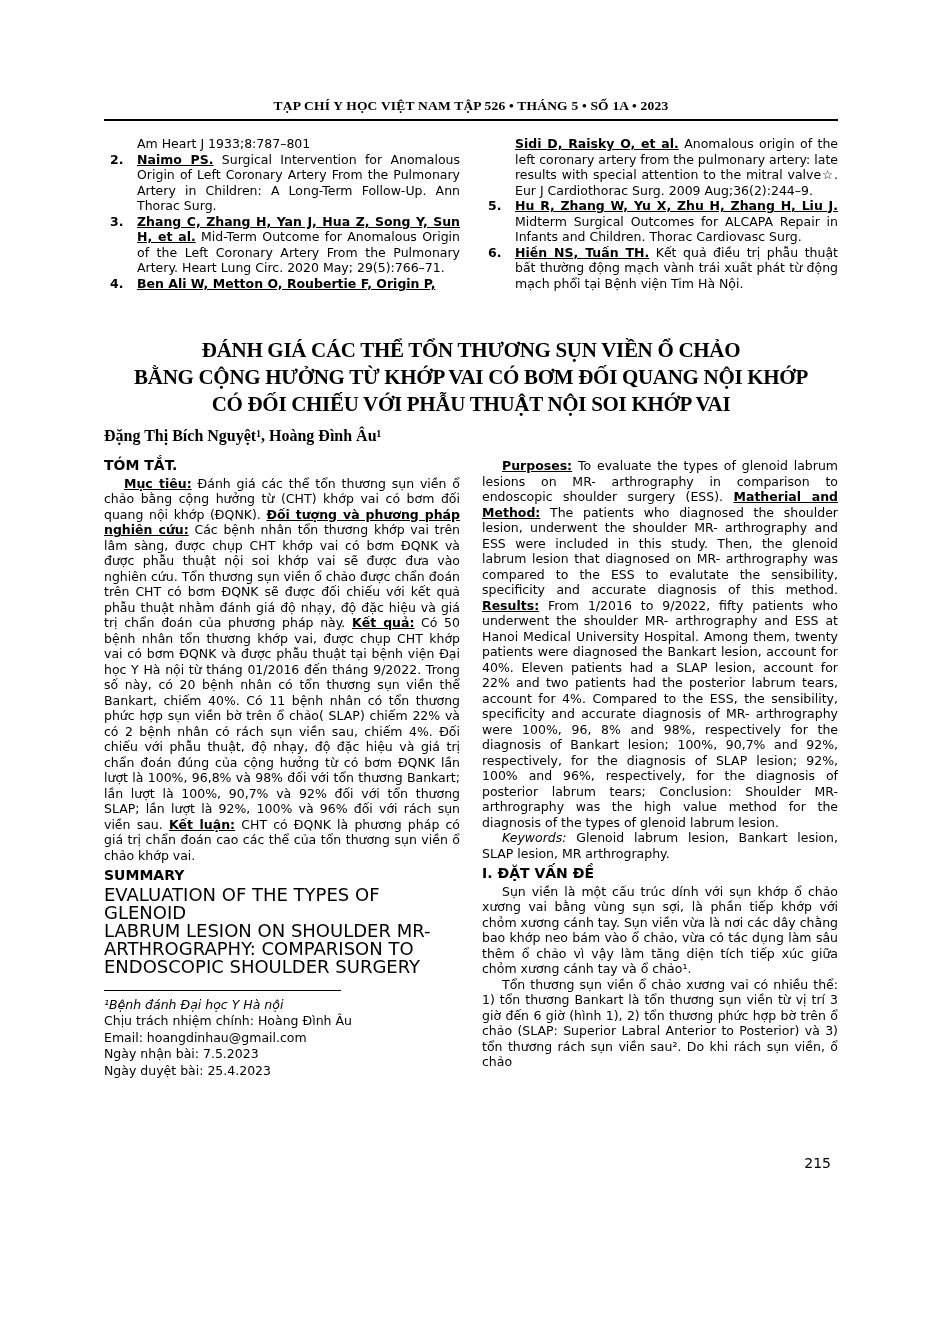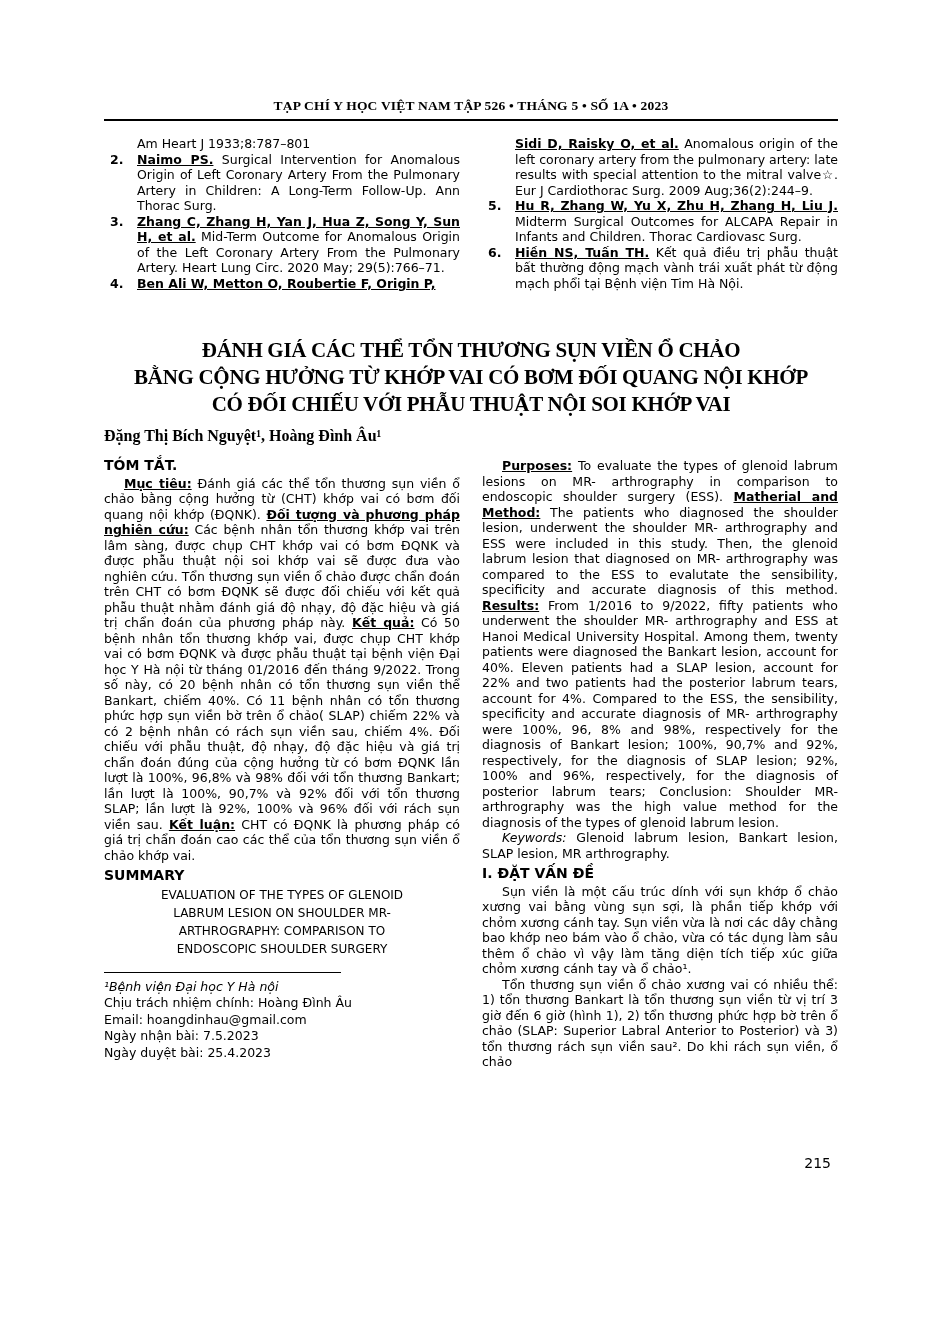--- a/index.html
+++ b/index.html
@@ -34,22 +34,22 @@
     margin-top:9px; text-align:left;
     font-family:"Liberation Serif", serif; font-weight:700; font-size:16px;
   }
 
   .body-cols { display:flex; gap:22px; margin-top:13px;
     font-size:12.5px; line-height:15.5px; }
   .body-cols p { margin:0; text-align:justify; text-indent:20px; }
   .sec { font-size:14px; font-weight:700; margin:0 0 2px 0; }
   .sec.mt { margin-top:5px; }
   .summary-title {
-    text-align:center; white-space:pre-line;
-    font-size:12px; line-height:18px; margin-top:2px;
+    white-space:pre-line;
+    font-size:18px; line-height:18px; margin-top:2px;
   }
   .footnote { margin-top:14px; font-size:12.5px; line-height:16.5px; }
   .footnote-rule { width:237px; border-top:1.5px solid #000; margin-bottom:6px; }
   .affil { font-style:italic; }
   .pagenum { position:absolute; right:111px; top:1155px; font-size:14px; }
 </style>
 </head>
 <body>
 
 <div class="page">
@@ -95,21 +95,21 @@
       <div class="col">
         <h3 class="sec">TÓM TẮT.</h3>
         <p><span class="b">Mục tiêu:</span><span> Đánh giá các thể tổn thương sụn viền ổ chảo bằng cộng hưởng từ (CHT) khớp vai có bơm đối quang nội khớp (ĐQNK). </span><span class="b">Đối tượng và phương pháp nghiên cứu:</span><span> Các bệnh nhân tổn thương khớp vai trên lâm sàng, được chụp CHT khớp vai có bơm ĐQNK và được phẫu thuật nội soi khớp vai sẽ được đưa vào nghiên cứu. Tổn thương sụn viền ổ chảo được chẩn đoán trên CHT có bơm ĐQNK sẽ được đối chiếu với kết quả phẫu thuật nhằm đánh giá độ nhạy, độ đặc hiệu và giá trị chẩn đoán của phương pháp này. </span><span class="b">Kết quả:</span><span> Có 50 bệnh nhân tổn thương khớp vai, được chụp CHT khớp vai có bơm ĐQNK và được phẫu thuật tại bệnh viện Đại học Y Hà nội từ tháng 01/2016 đến tháng 9/2022. Trong số này, có 20 bệnh nhân có tổn thương sụn viền thể Bankart, chiếm 40%. Có 11 bệnh nhân có tổn thương phức hợp sụn viền bờ trên ổ chảo( SLAP) chiếm 22% và có 2 bệnh nhân có rách sụn viền sau, chiếm 4%. Đối chiếu với phẫu thuật, độ nhạy, độ đặc hiệu và giá trị chẩn đoán đúng của cộng hưởng từ có bơm ĐQNK lần lượt là 100%, 96,8% và 98% đối với tổn thương Bankart; lần lượt là 100%, 90,7% và 92% đối với tổn thương SLAP; lần lượt là 92%, 100% và 96% đối với rách sụn viền sau. </span><span class="b">Kết luận:</span><span> CHT có ĐQNK là phương pháp có giá trị chẩn đoán cao các thể của tổn thương sụn viền ổ chảo khớp vai.</span></p>
         <h3 class="sec mt">SUMMARY</h3>
         <div class="summary-title">EVALUATION OF THE TYPES OF GLENOID
 LABRUM LESION ON SHOULDER MR-
 ARTHROGRAPHY: COMPARISON TO
 ENDOSCOPIC SHOULDER SURGERY</div>
         <div class="footnote">
           <div class="footnote-rule"></div>
-          <div class="affil">¹Bệnh viện Đại học Y Hà nội</div>
+          <div class="affil">¹Bệnh đánh Đại học Y Hà nội</div>
           <div>Chịu trách nhiệm chính: Hoàng Đình Âu</div>
           <div>Email: hoangdinhau@gmail.com</div>
           <div>Ngày nhận bài: 7.5.2023</div>
           <div>Ngày duyệt bài: 25.4.2023</div>
         </div>
       </div>
 
       <div class="col">
         <p><span class="b">Purposes:</span><span> To evaluate the types of glenoid labrum lesions on MR- arthrography in comparison to endoscopic shoulder surgery (ESS). </span><span class="b">Matherial and Method:</span><span> The patients who diagnosed the shoulder lesion, underwent the shoulder MR- arthrography and ESS were included in this study. Then, the glenoid labrum lesion that diagnosed on MR- arthrography was compared to the ESS to evalutate the sensibility, specificity and accurate diagnosis of this method. </span><span class="b">Results:</span><span> From 1/2016 to 9/2022, fifty patients who underwent the shoulder MR- arthrography and ESS at Hanoi Medical University Hospital. Among them, twenty patients were diagnosed the Bankart lesion, account for 40%. Eleven patients had a SLAP lesion, account for 22% and two patients had the posterior labrum tears, account for 4%. Compared to the ESS, the sensibility, specificity and accurate diagnosis of MR- arthrography were 100%, 96, 8% and 98%, respectively for the diagnosis of Bankart lesion; 100%, 90,7% and 92%, respectively, for the diagnosis of SLAP lesion; 92%, 100% and 96%, respectively, for the diagnosis of posterior labrum tears;  Conclusion: Shoulder MR- arthrography was the high value method for the diagnosis of the types of glenoid labrum lesion.</span></p>
         <p><span class="bi">Keywords:</span><span> Glenoid labrum lesion, Bankart lesion, SLAP lesion, MR arthrography.</span></p>

